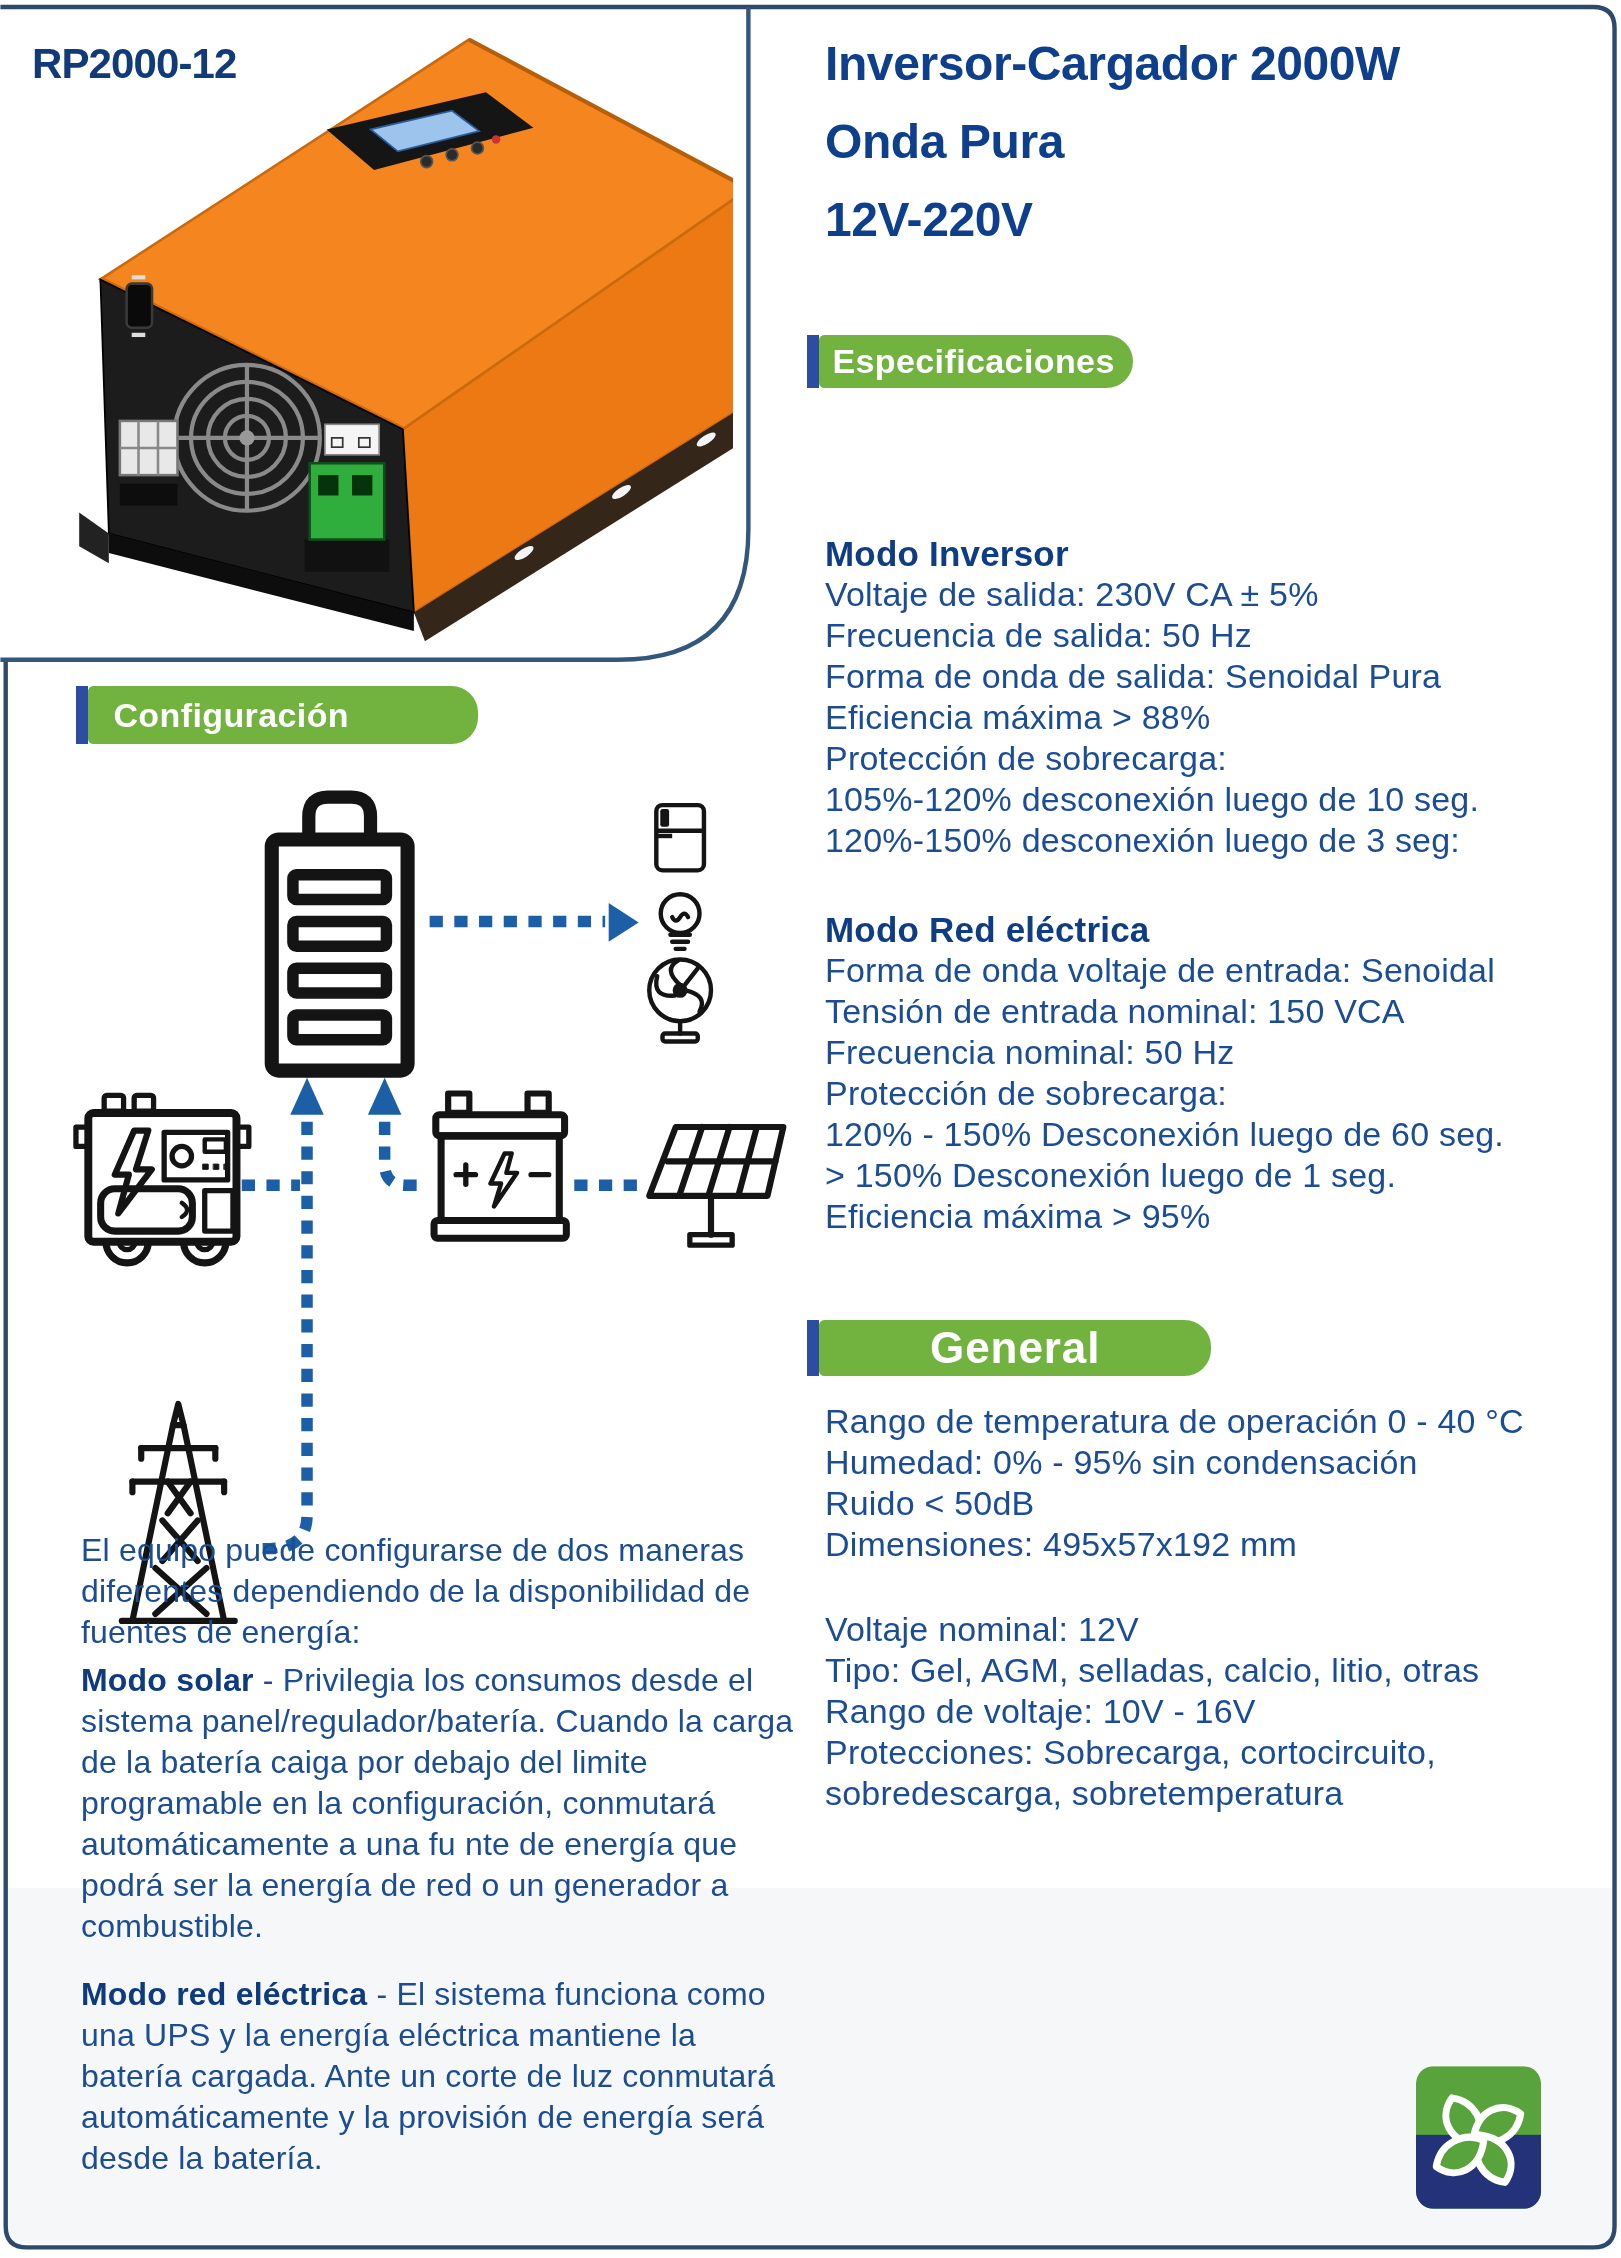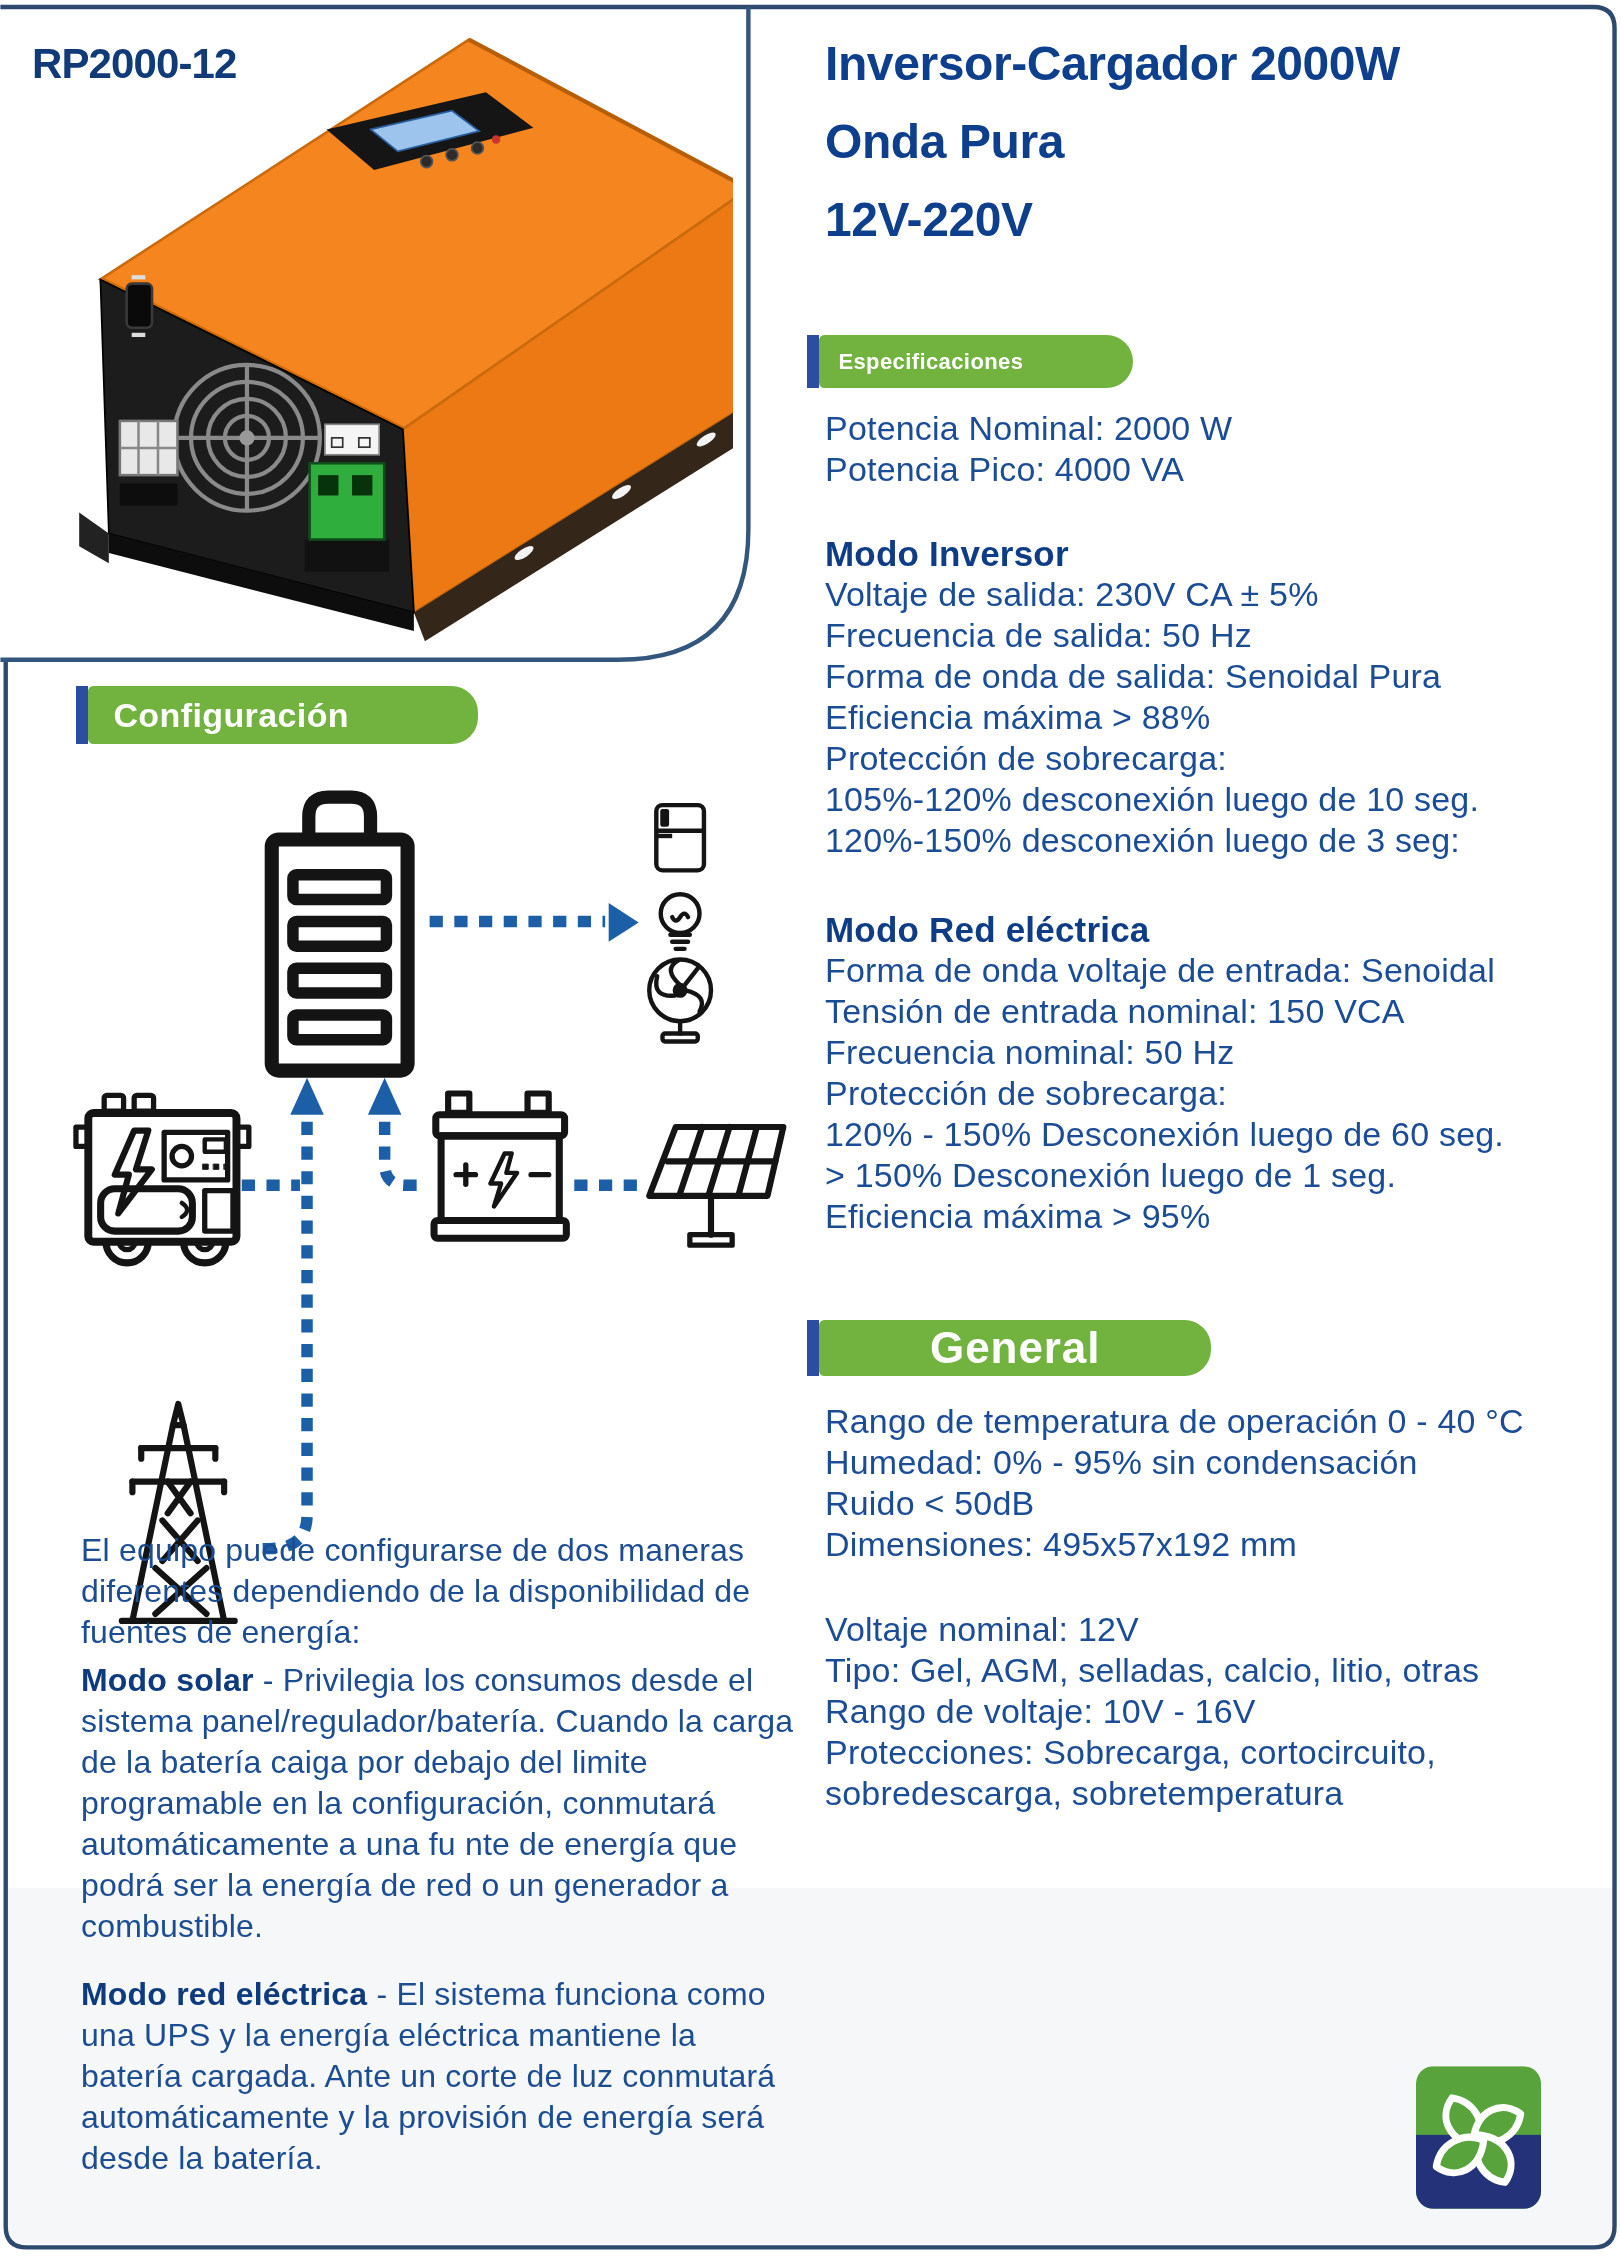--- a/index.html
+++ b/index.html
@@ -11,21 +11,21 @@
   .title{font-size:48px;line-height:78px;font-weight:800;color:#0e3f8c;letter-spacing:-0.4px;}
   .ln{font-size:34px;line-height:41px;color:#1b4c96;letter-spacing:0.2px;white-space:nowrap;}
   .hd{font-size:35px;line-height:41px;font-weight:700;color:#0f3d85;letter-spacing:0.2px;}
   .para{font-size:32px;line-height:41px;color:#1c4d92;letter-spacing:0.2px;}
   .para .b{font-weight:700;color:#0e3a7e;}
   
   .badge{display:flex;align-items:stretch;}
   .badge .bar{width:12.4px;background:#2c4da0;}
   .badge .pill{flex:1;background:#72b23f;border-radius:5.3px 26.5px 26.5px 5.3px;
                color:#fff;font-weight:700;display:flex;align-items:center;}
-  .badge.spec{height:53px;} .badge.spec .pill{font-size:22px;padding-left:19px;letter-spacing:0.4px;}
+  .badge.spec{height:53px;} .badge.spec .pill{font-size:34px;padding-left:13px;letter-spacing:0.4px;}
   .badge.conf{height:58px;} .badge.conf .pill{font-size:34px;padding-left:25px;letter-spacing:0.4px;}
   .badge.gen{height:56px;}  .badge.gen  .pill{font-size:44px;justify-content:center;letter-spacing:0.9px;}
   .band{background:#f6f7f8;}
   svg{display:block;}
 </style>
 </head>
 <body>
 
 <div class="page">
 
@@ -93,24 +93,20 @@
     <div>Inversor-Cargador 2000W</div>
     <div>Onda Pura</div>
     <div>12V-220V</div>
   </div>
 
   <div class="abs badge spec" style="left:807px;top:335px;width:326px;">
     <div class="bar"></div>
     <div class="pill">Especificaciones</div>
   </div>
 
-  <div class="abs" style="left:825px;top:408px;">
-    <div class="ln">Potencia Nominal: 2000 W</div>
-    <div class="ln">Potencia Pico: 4000 VA</div>
-  </div>
 
   <div class="abs" style="left:825px;top:533px;">
     <div class="hd">Modo Inversor</div>
     <div class="ln">Voltaje de salida: 230V CA ± 5%</div>
     <div class="ln">Frecuencia de salida: 50 Hz</div>
     <div class="ln">Forma de onda de salida: Senoidal Pura</div>
     <div class="ln">Eficiencia máxima &gt; 88%</div>
     <div class="ln">Protección de sobrecarga:</div>
     <div class="ln">105%-120% desconexión luego de 10 seg.</div>
     <div class="ln">120%-150% desconexión luego de 3 seg:</div>

